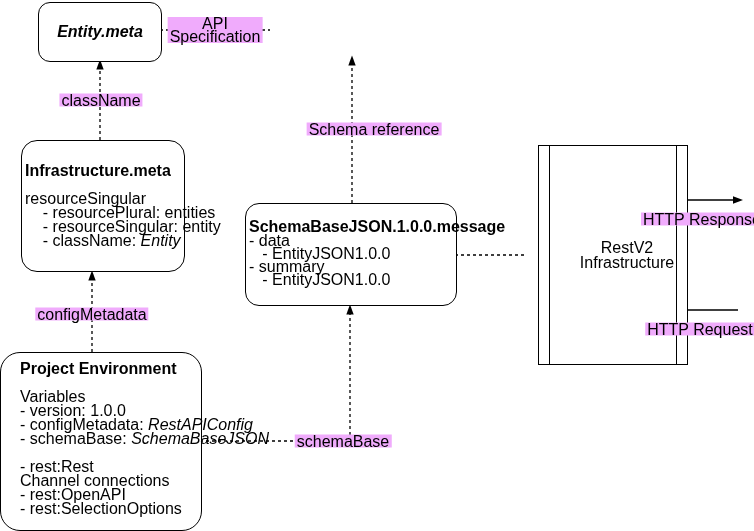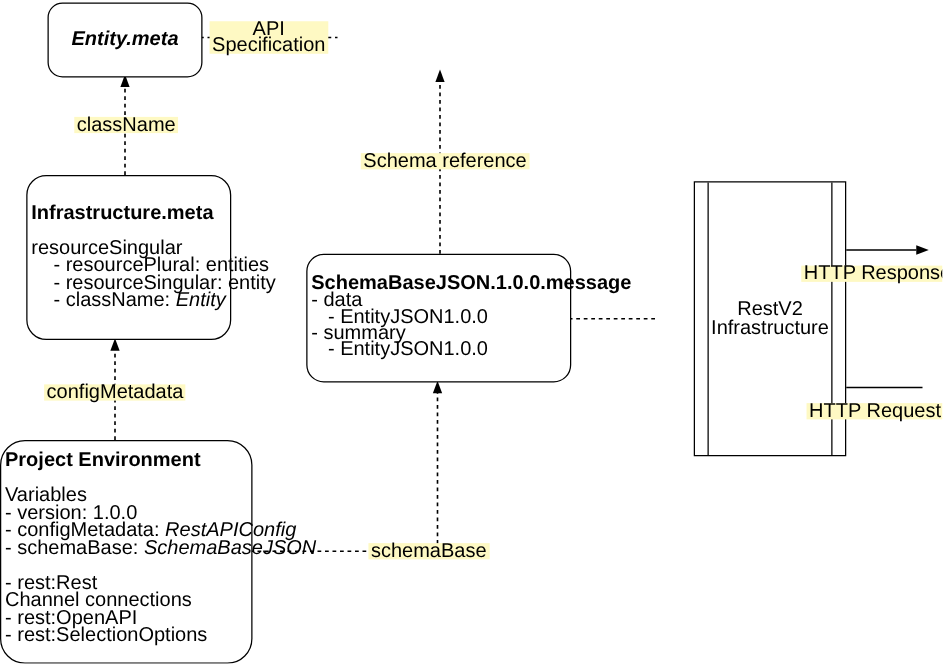--- a/index.html
+++ b/index.html
@@ -21,39 +21,39 @@
   .line { min-height:14px; line-height:14px; white-space:pre; }
   .line13 { min-height:13px; line-height:13px; white-space:pre; }
   .it { font-style:italic; }
 
   
   #entity-meta      { left:38px;  top:2px;   width:122px; height:58px;  border-radius:12px; }
   #entity-json      { left:270px; top:4px;   width:167px; height:49px;  border-radius:12px; }
   #rest-api-config  { left:21px;  top:140px; width:162px; height:130px; border-radius:16px; }
   #schema-base-json { left:245px; top:203px; width:210px; height:101px; border-radius:14px; }
   #project-env      { left:0px;   top:352px; width:200px; height:177px; border-radius:20px; }
-  #restv2           { left:555px; top:145px; width:120px; height:218px; border-radius:0; }
+  #restv2           { left:538px; top:145px; width:120px; height:218px; border-radius:0;padding-left:28px; }
 
   #rest-api-config .node-text  { top:23px; }
   #schema-base-json .node-text { top:16px; }
-  #project-env .node-text      { top:9px; }
+  #project-env .node-text      { top:9px;margin-left:16px; }
 
   #restv2 .vbar { position:absolute; top:0; bottom:0; width:1.3px; background:#000; }
   #restv2 .vbar.left  { left:10px; }
   #restv2 .vbar.right { right:10px; }
   #restv2 .node-title-2line { line-height:15px; text-align:center; }
 
   .edge-label {
-    position:absolute; transform:translate(-50%,-50%); background:#fef9c3;
+    position:absolute; transform:translate(-50%,-50%); background:#f0abfc;
     padding:0 2px; line-height:13px; text-align:center; z-index:2; white-space:nowrap;
   }
   #lbl-api-spec        { left:215px; top:30px; }
   #lbl-classname       { left:101px; top:100px; }
   #lbl-config-metadata { left:92px;  top:314px; }
-  #lbl-schema-ref      { left:356px; top:129px;text-align:right; }
+  #lbl-schema-ref      { left:374px; top:129px;text-align:right; }
   #lbl-schema-base     { left:343px; top:441px; }
   #lbl-http-response   { left:702px; top:219px; }
   #lbl-http-request    { left:700px; top:329px; }
 </style>
 </head>
 <body>
 
 <div id="canvas">
 
   <svg id="edges" width="754" height="531" viewBox="0 0 754 531">

